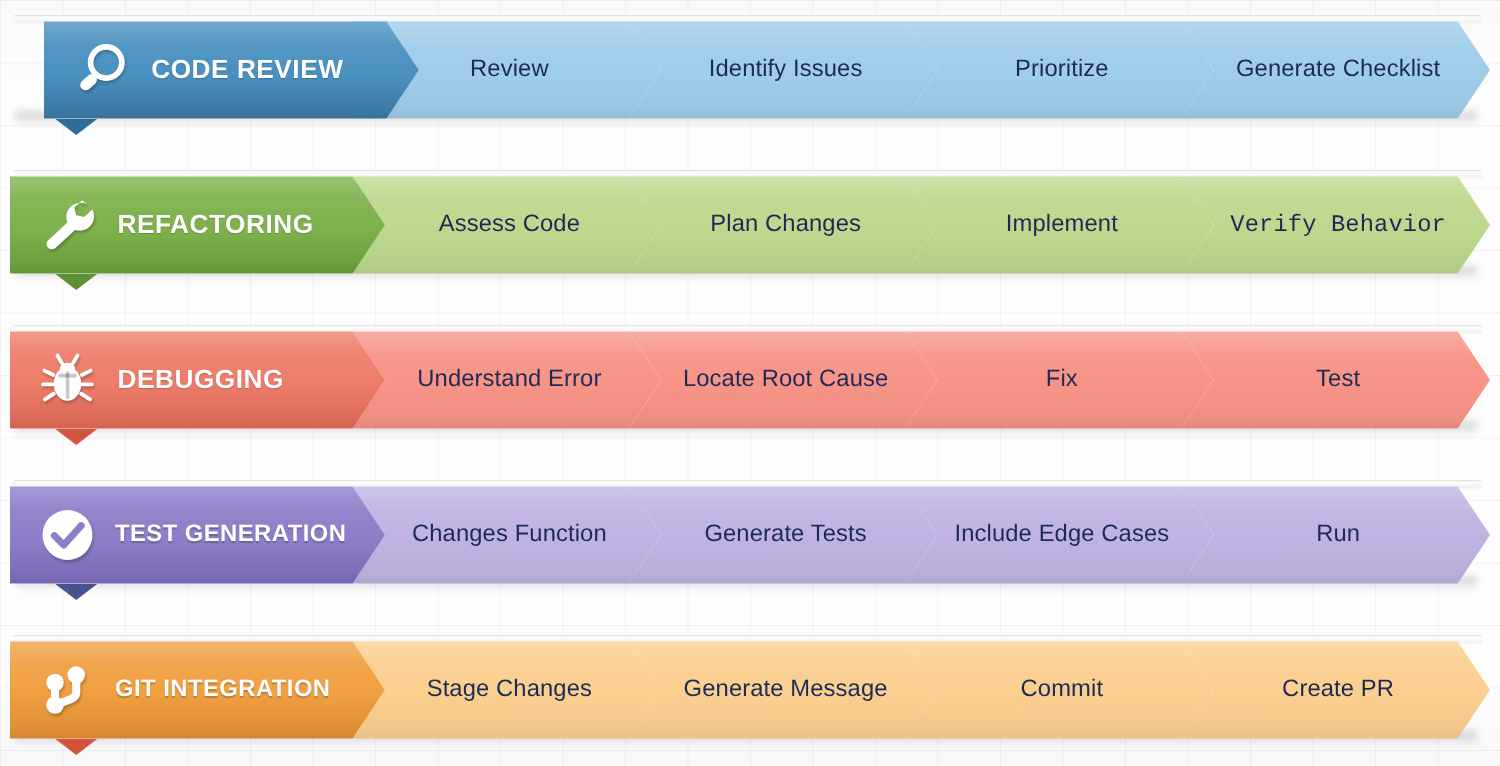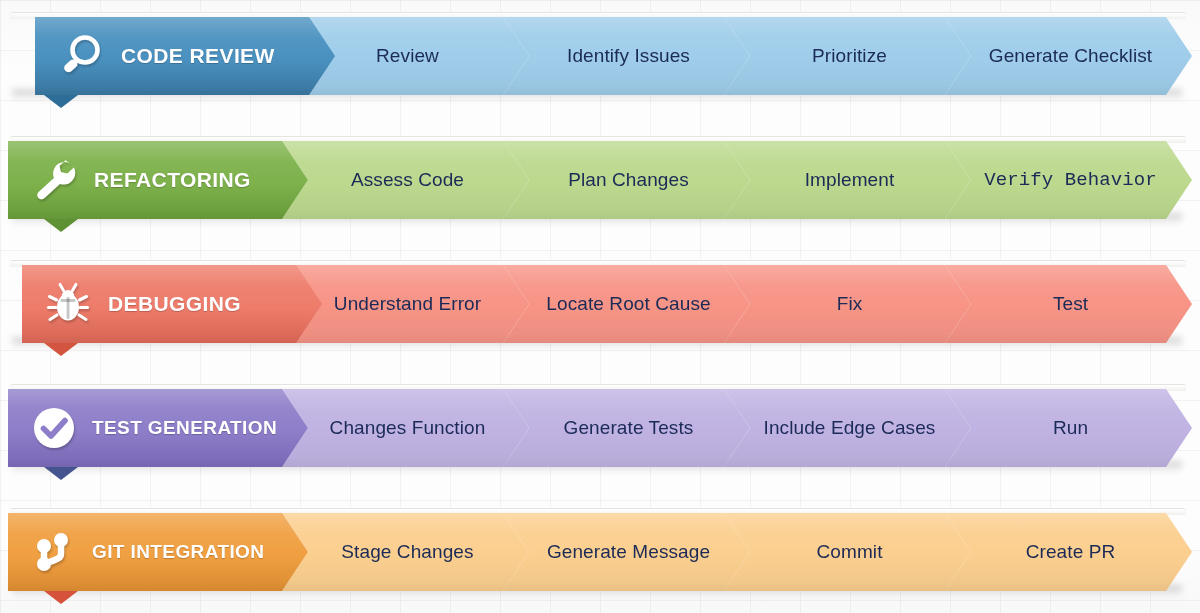--- a/index.html
+++ b/index.html
@@ -204,21 +204,21 @@
         <div class="seg-label">Implement</div>
       </div>
       <div class="row-stage" style="left: 937px; width: 247px; z-index: 27; font-family: Liberation Mono, monospace;">
         <div class="seg-shape" style="background: rgb(188, 217, 142);"></div>
         <div class="seg-label">Verify Behavior</div>
       </div>
     </div>
     <div class="row" style="top: 265px;">
       <div class="row-cap"></div>
       <div class="row-shadow"></div>
-      <div class="row-stage first" style="left: 14px; width: 300px; z-index: 40;">
+      <div class="row-stage first" style="left: 0px; width: 300px; z-index: 40;">
         <div class="seg-shape" style="background: linear-gradient(rgb(238, 124, 107) 0%, rgb(238, 124, 107) 55%, rgb(226, 106, 88) 100%);"></div>
         <span class="hdr-icon">
           <svg viewBox="0 0 48 48">
             <ellipse cx="24" cy="27" rx="11" ry="13.5" fill="white"></ellipse>
             <ellipse cx="24" cy="15.5" rx="6.2" ry="5.4" fill="white"></ellipse>
             <g stroke="white" stroke-width="3.1" stroke-linecap="round" fill="none">
               <path d="M19.5 10.5 L16 4.5"></path>
               <path d="M28.5 10.5 L32 4.5"></path>
               <path d="M12.5 20 L5.5 16.5"></path>
               <path d="M35.5 20 L42.5 16.5"></path>

